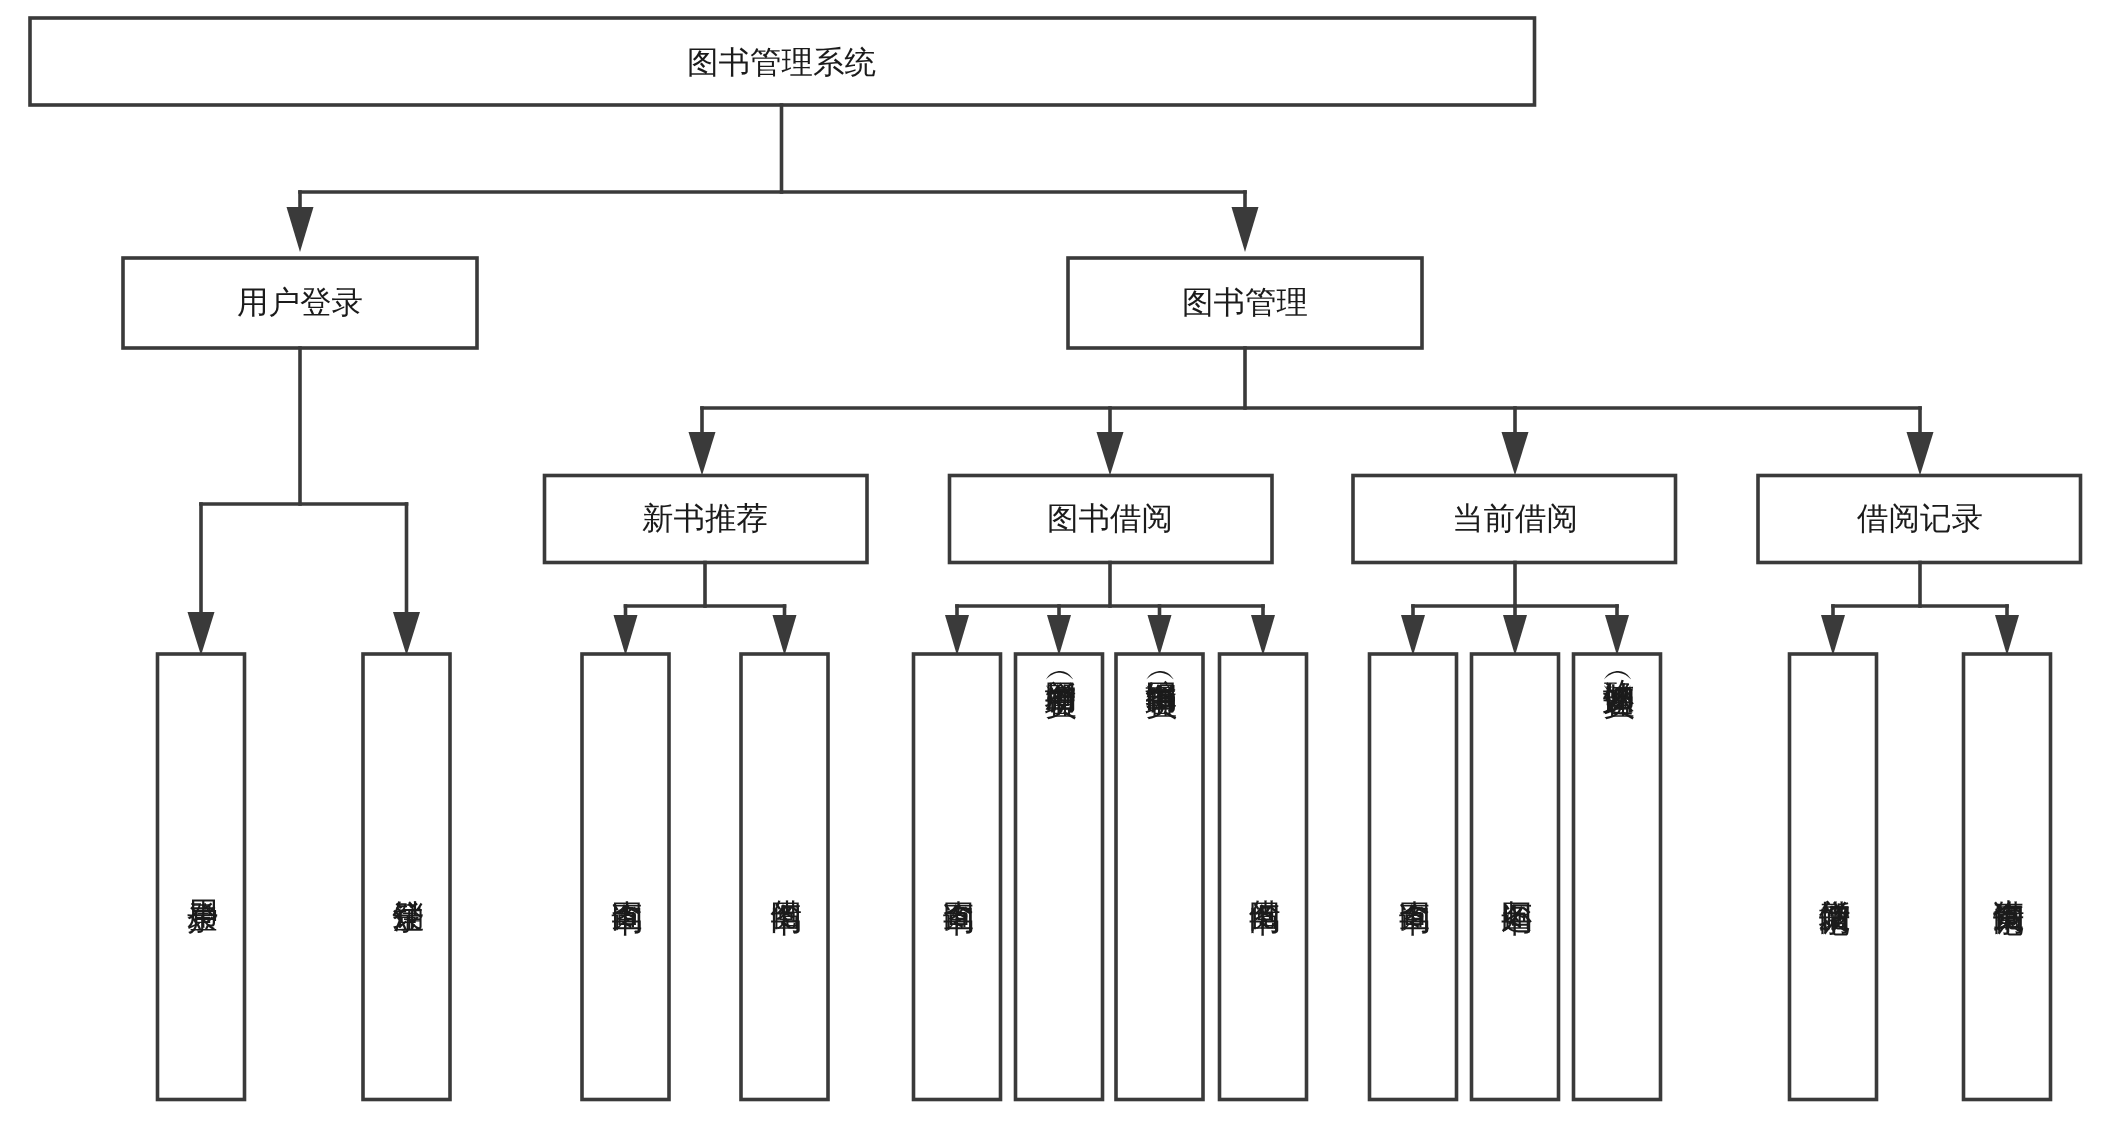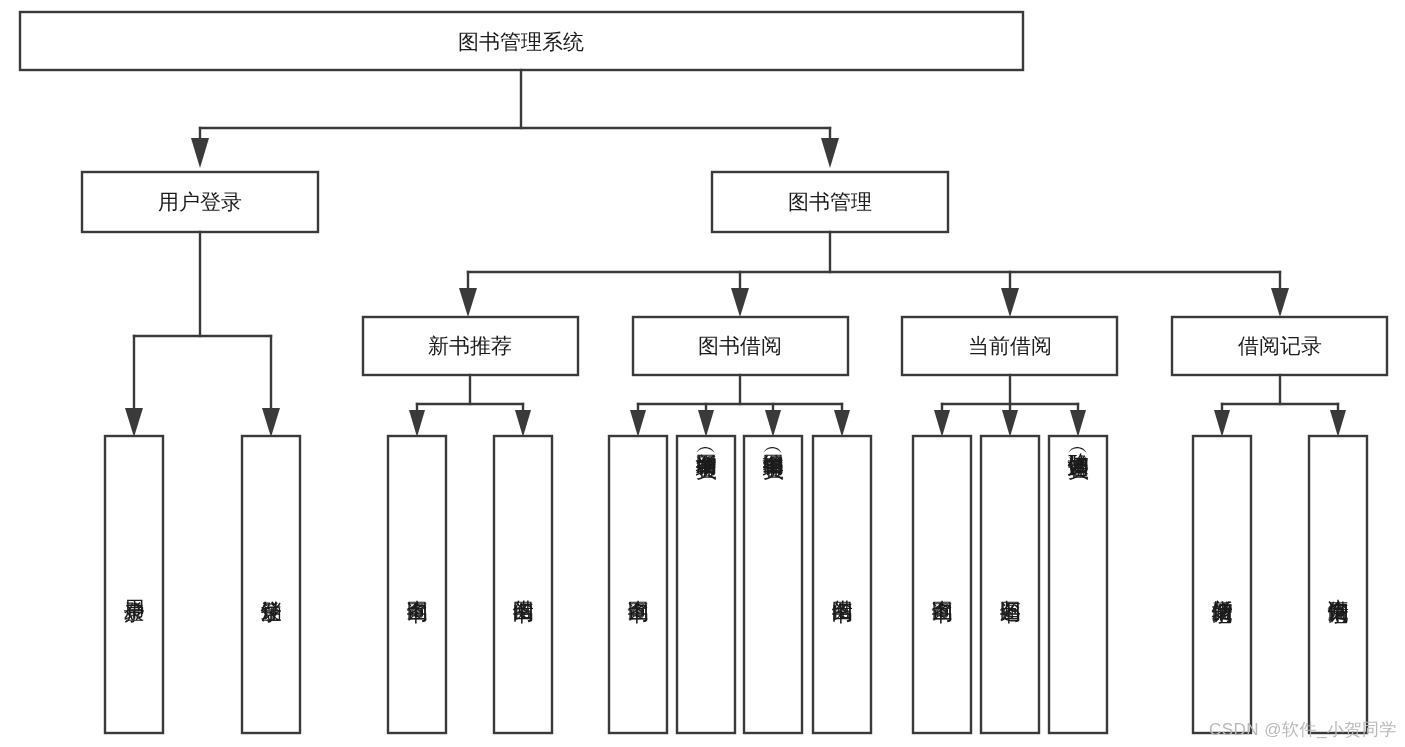--- a/index.html
+++ b/index.html
@@ -223,15 +223,14 @@
   <div class="node-label-v" style="left:744px; top:436px; width:58px; height:297px; justify-content:flex-start;">编辑图书（管理员）</div>
   <div class="node-label-v" style="left:813px; top:436px; width:58px; height:297px;">借阅图书</div>
 
   <div class="node-label-v" style="left:913px; top:436px; width:58px; height:297px;">查询图书</div>
   <div class="node-label-v" style="left:981px; top:436px; width:58px; height:297px;">归还图书</div>
   <div class="node-label-v" style="left:1049px; top:436px; width:58px; height:297px; justify-content:flex-start;">确认归还（管理员）</div>
 
   <div class="node-label-v" style="left:1193px; top:436px; width:58px; height:297px;">新增借阅记录</div>
   <div class="node-label-v" style="left:1309px; top:436px; width:58px; height:297px;">查询借阅记录</div>
 
-  <div class="watermark">CSDN @软件_小贺同学</div>
 
 </div>
 
 </body></html>

